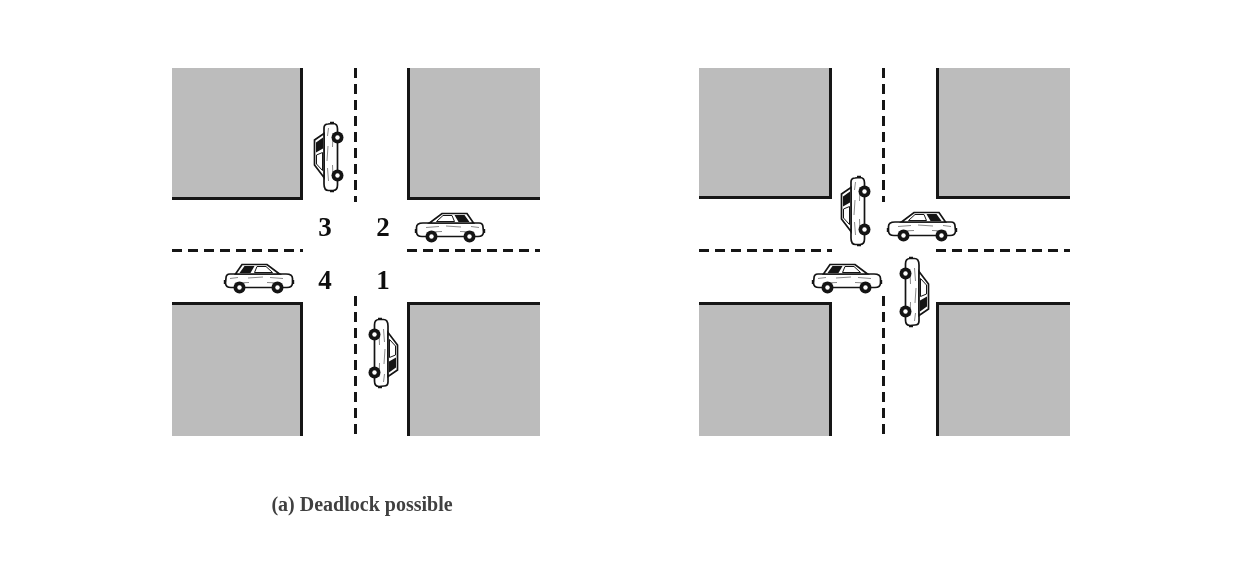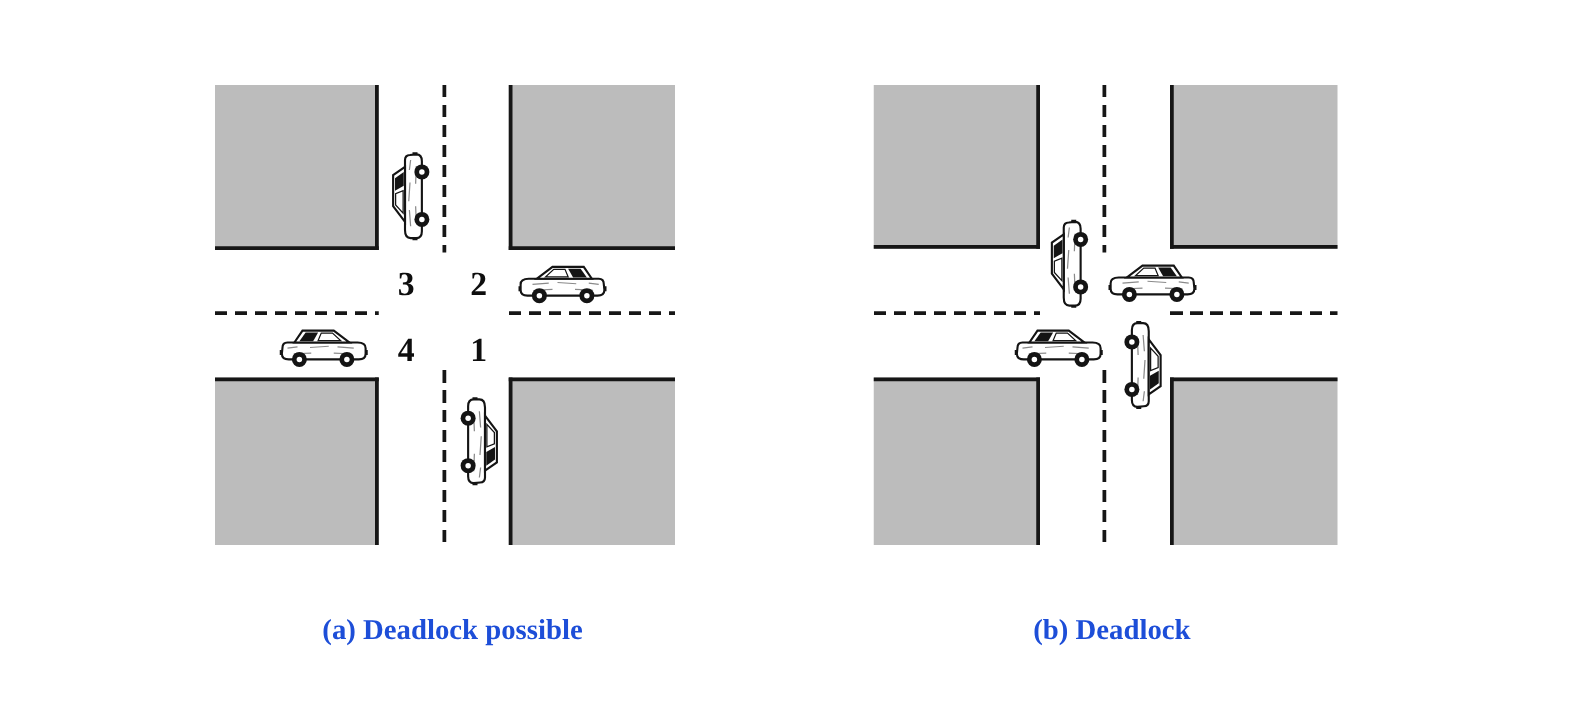--- a/index.html
+++ b/index.html
@@ -44,21 +44,21 @@
     transform-origin:50% 50%;
   }
   .car svg{display:block;width:72px;height:34px;}
   .dir-right{transform:none;}
   .dir-left{transform:scaleX(-1);}
   .dir-down{transform:scaleX(-1) rotate(90deg);}
   .dir-up{transform:scaleX(-1) rotate(-90deg);}
   .caption{
     position:absolute;
     text-align:center;
-    font-weight:bold;font-size:23px;line-height:24px;color:#1d4ed8;
+    font-weight:bold;font-size:20px;line-height:24px;color:#404040;
     box-sizing:border-box;
   }
   .defs-holder{position:absolute;width:0;height:0;overflow:hidden;}
 </style>
 </head>
 <body>
 
 <div class="canvas">
 
   <svg class="defs-holder" aria-hidden="true">
@@ -146,15 +146,14 @@
         </svg>
       </div>
     <div class="car dir-up" style="left:180px;top:207px;">
         <svg viewBox="0 0 72 34">
           <use href="#car-shape"></use>
         </svg>
       </div>
   </section>
 
   <div class="caption" style="left:172px;top:492px;width:368px;padding-left:12px;">(a) Deadlock possible</div>
-  <div class="caption" style="left:699px;top:492px;width:371px;padding-left:10px;">(b) Deadlock</div>
 
 </div>
 
 </body></html>

